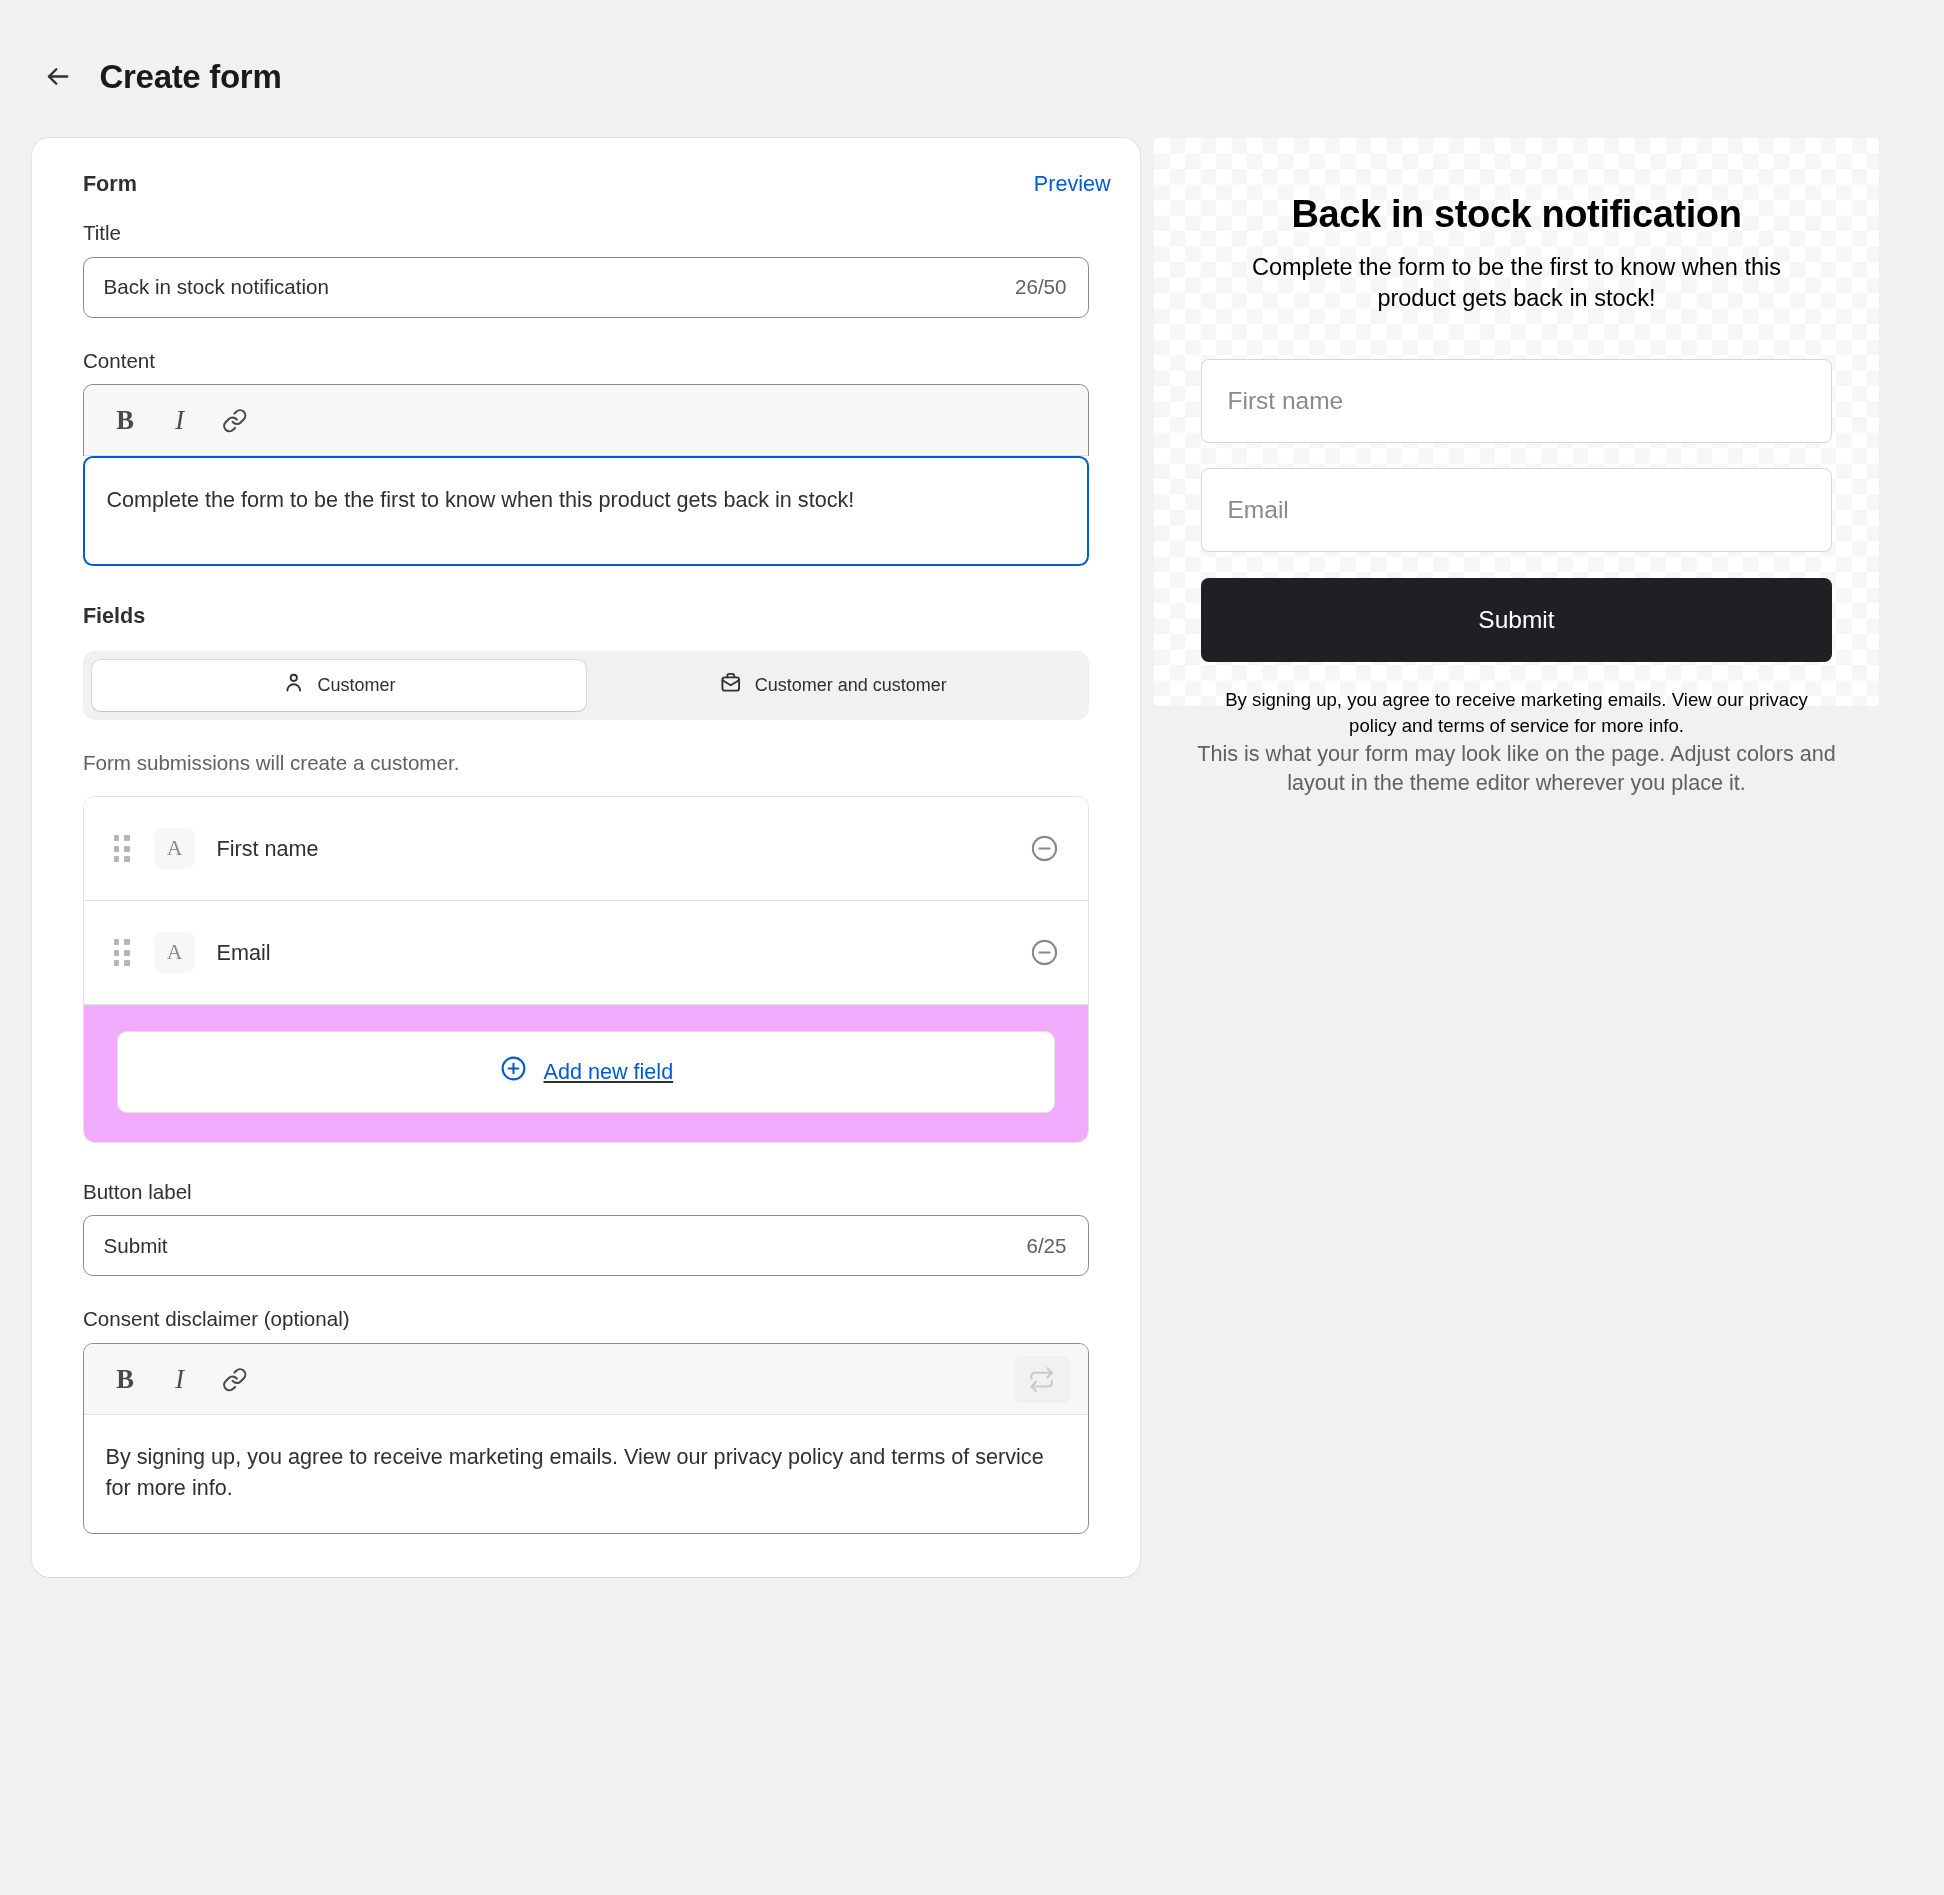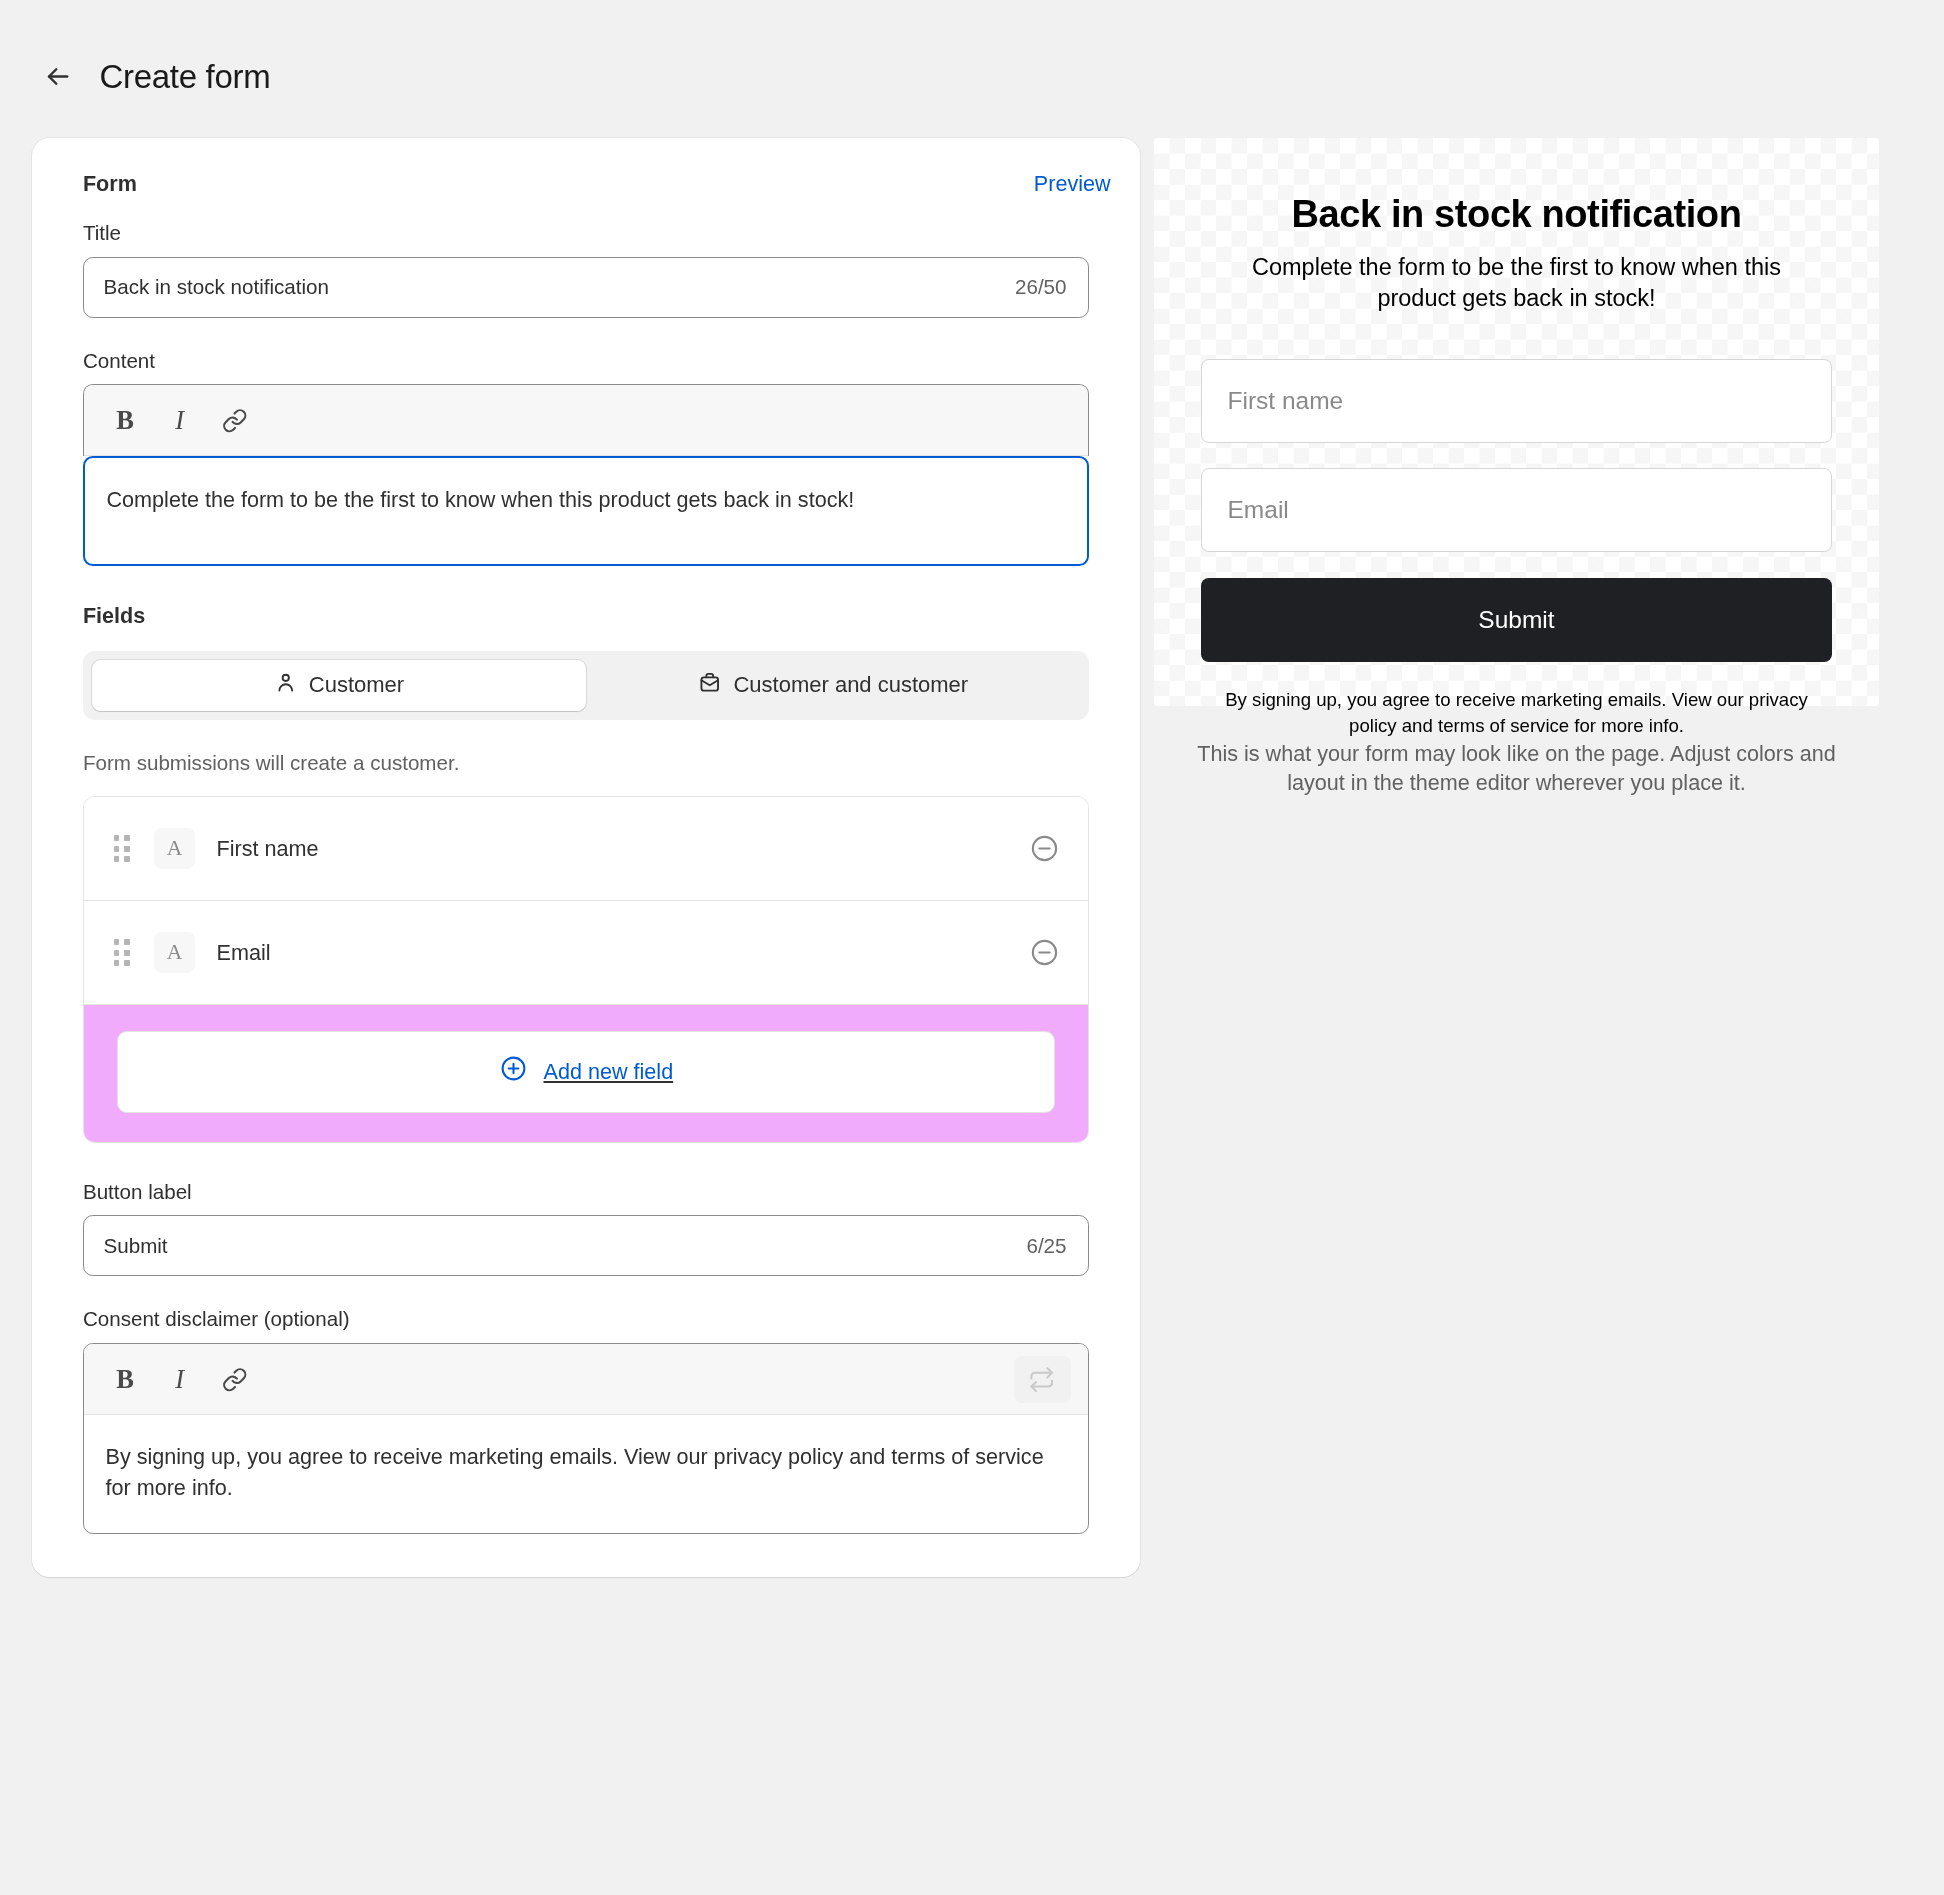--- a/index.html
+++ b/index.html
@@ -25,21 +25,21 @@
     width: 33px;
     height: 33px;
     display: flex;
     align-items: center;
     justify-content: center;
     color: #303030;
     cursor: pointer;
   }
   .page-title {
     font-size: 33px;
-    font-weight: normal;
+    font-weight: bold;
     letter-spacing: -0.3px;
     color: #1a1a1a;
   }
 
   
   .layout {
     display: flex;
     align-items: flex-start;
     gap: 14px;
     padding: 32px 55px 0 32px;
@@ -168,21 +168,21 @@
     display: flex;
     gap: 0;
   }
   .seg-item {
     flex: 1;
     height: 51px;
     display: flex;
     align-items: center;
     justify-content: center;
     gap: 11.8px;
-    font-size: 22px;
+    font-size: 18px;
     color: #303030;
     border-radius: 8.8px;
     cursor: pointer;
   }
   .seg-item.active {
     background: #ffffff;
     box-shadow: 0 1px 1px rgba(26,26,26,0.12), 0 0 0 1px rgba(26,26,26,0.1);
   }
 
   .helper-text {

